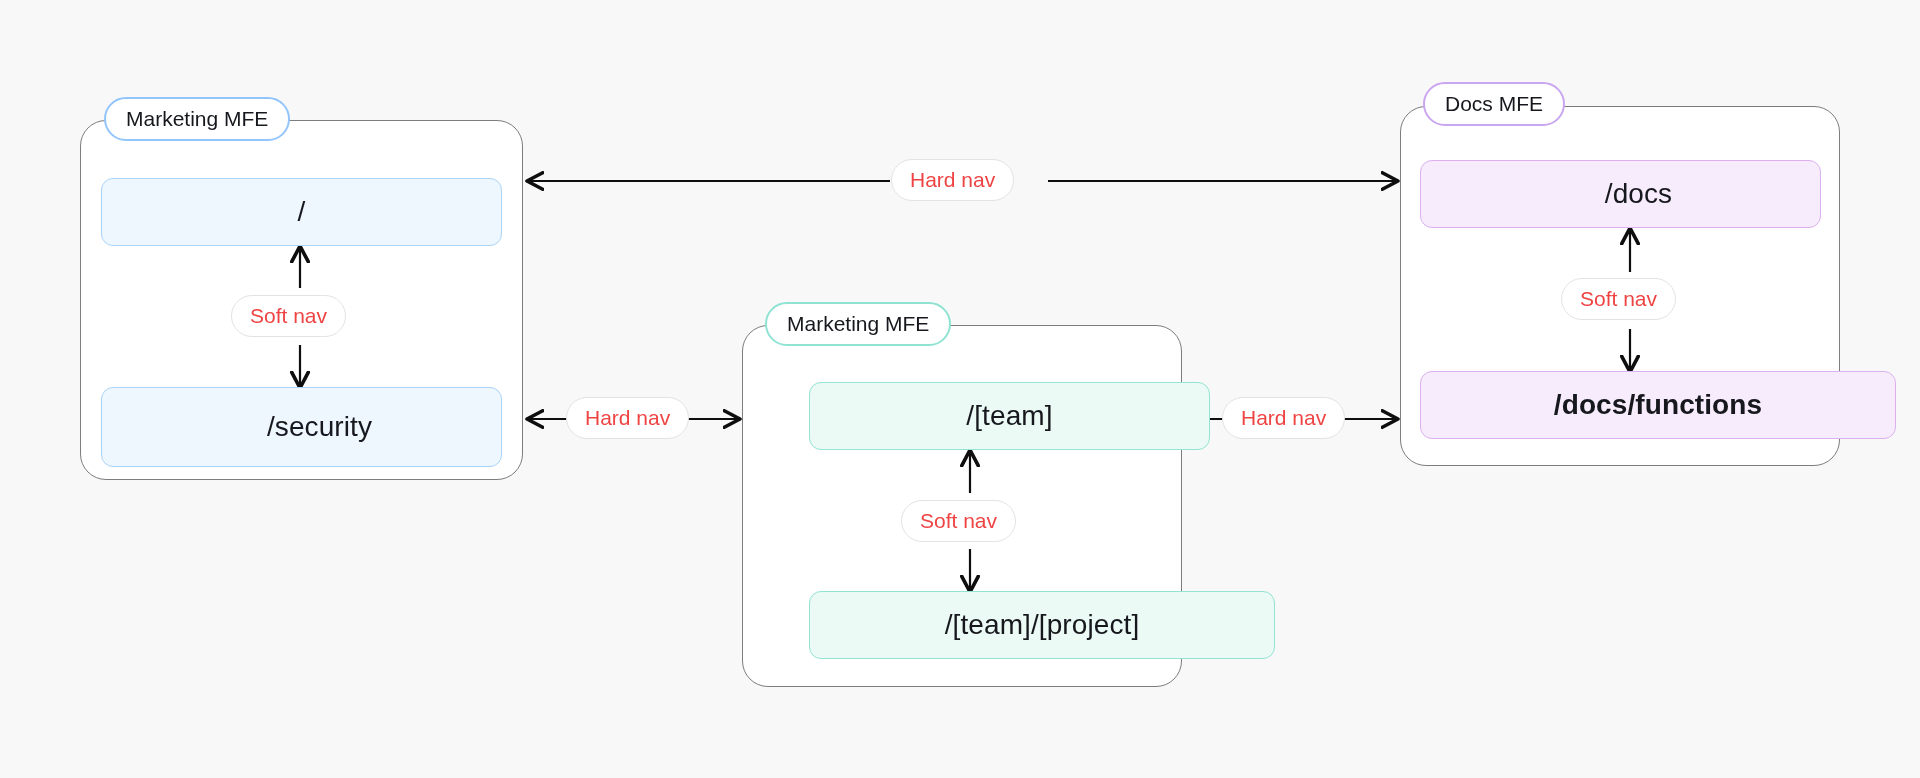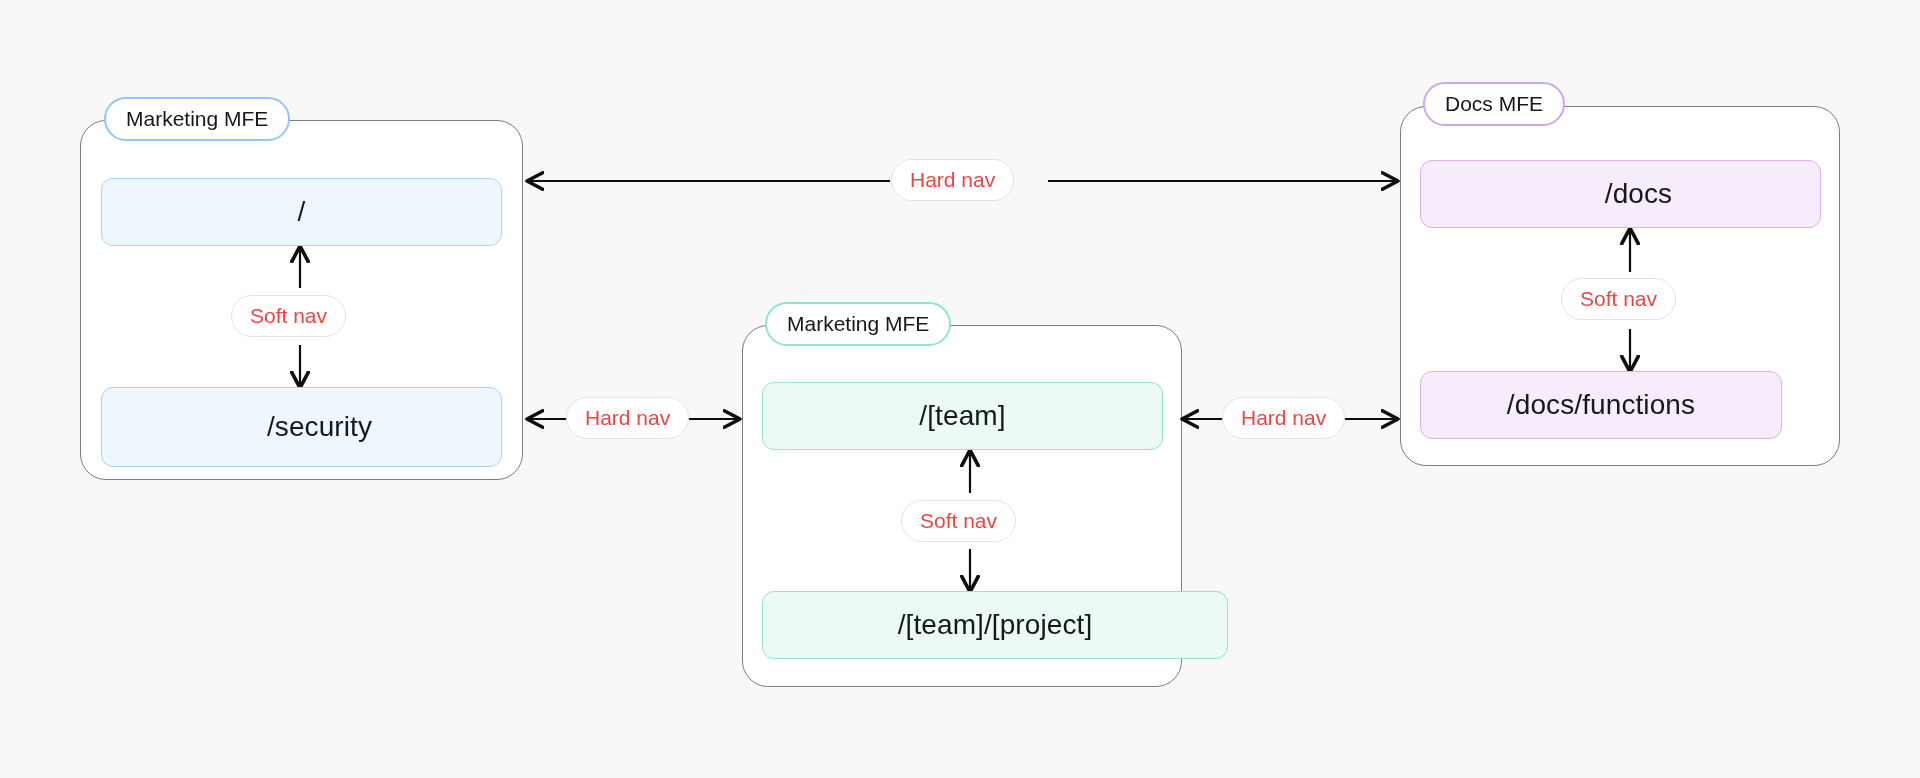--- a/index.html
+++ b/index.html
@@ -64,21 +64,21 @@
     letter-spacing: 0.1px;
     z-index: 3;
   }
 
   
   .theme-blue .group-label { border-color: #93c5fd; }
   .node.blue { background: #eef6fe; border-color: #a9d3f7; }
 
   
   .theme-teal .group-label { border-color: #8fe3d2; }
-  .node.teal { background: #ebfaf5; border-color: #93e2d2; }
+  .node.teal { background: #ebfaf5; border-color: #93e2d2; margin-left: 47px; }
 
   
   .theme-purple .group-label { border-color: #cba6f0; }
   .node.purple { background: #f7ecfb; border-color: #dcb0ee; }
 
   
   .edge-label {
     position: absolute;
     box-sizing: border-box;
     display: flex;
@@ -179,21 +179,21 @@
 
   <div class="theme-purple">
     <div class="group" style="left:1400px; top:106px; width:440px; height:360px;"></div>
 
     <div class="group-label" style="left:1423px; top:82px;">Docs MFE</div>
 
     <div class="node purple" style="left:1420px; top:160px; width:401px; height:68px;padding-left:36px;">/docs</div>
 
     <div class="edge-label" style="left:1561px; top:278px;">Soft nav</div>
 
-    <div class="node purple" style="left:1420px; top:371px; width:362px; height:68px;">/docs/functions</div>
+    <div class="node purple" style="left:1420px; top:371px; width:476px; height:68px;font-weight:bold;">/docs/functions</div>
   </div>
 
   <div class="edge-label" style="left:891px; top:159px;">Hard nav</div>
 
   <div class="edge-label" style="left:566px; top:397px;">Hard nav</div>
 
   <div class="edge-label" style="left:1222px; top:397px;">Hard nav</div>
 
 </div>
 

